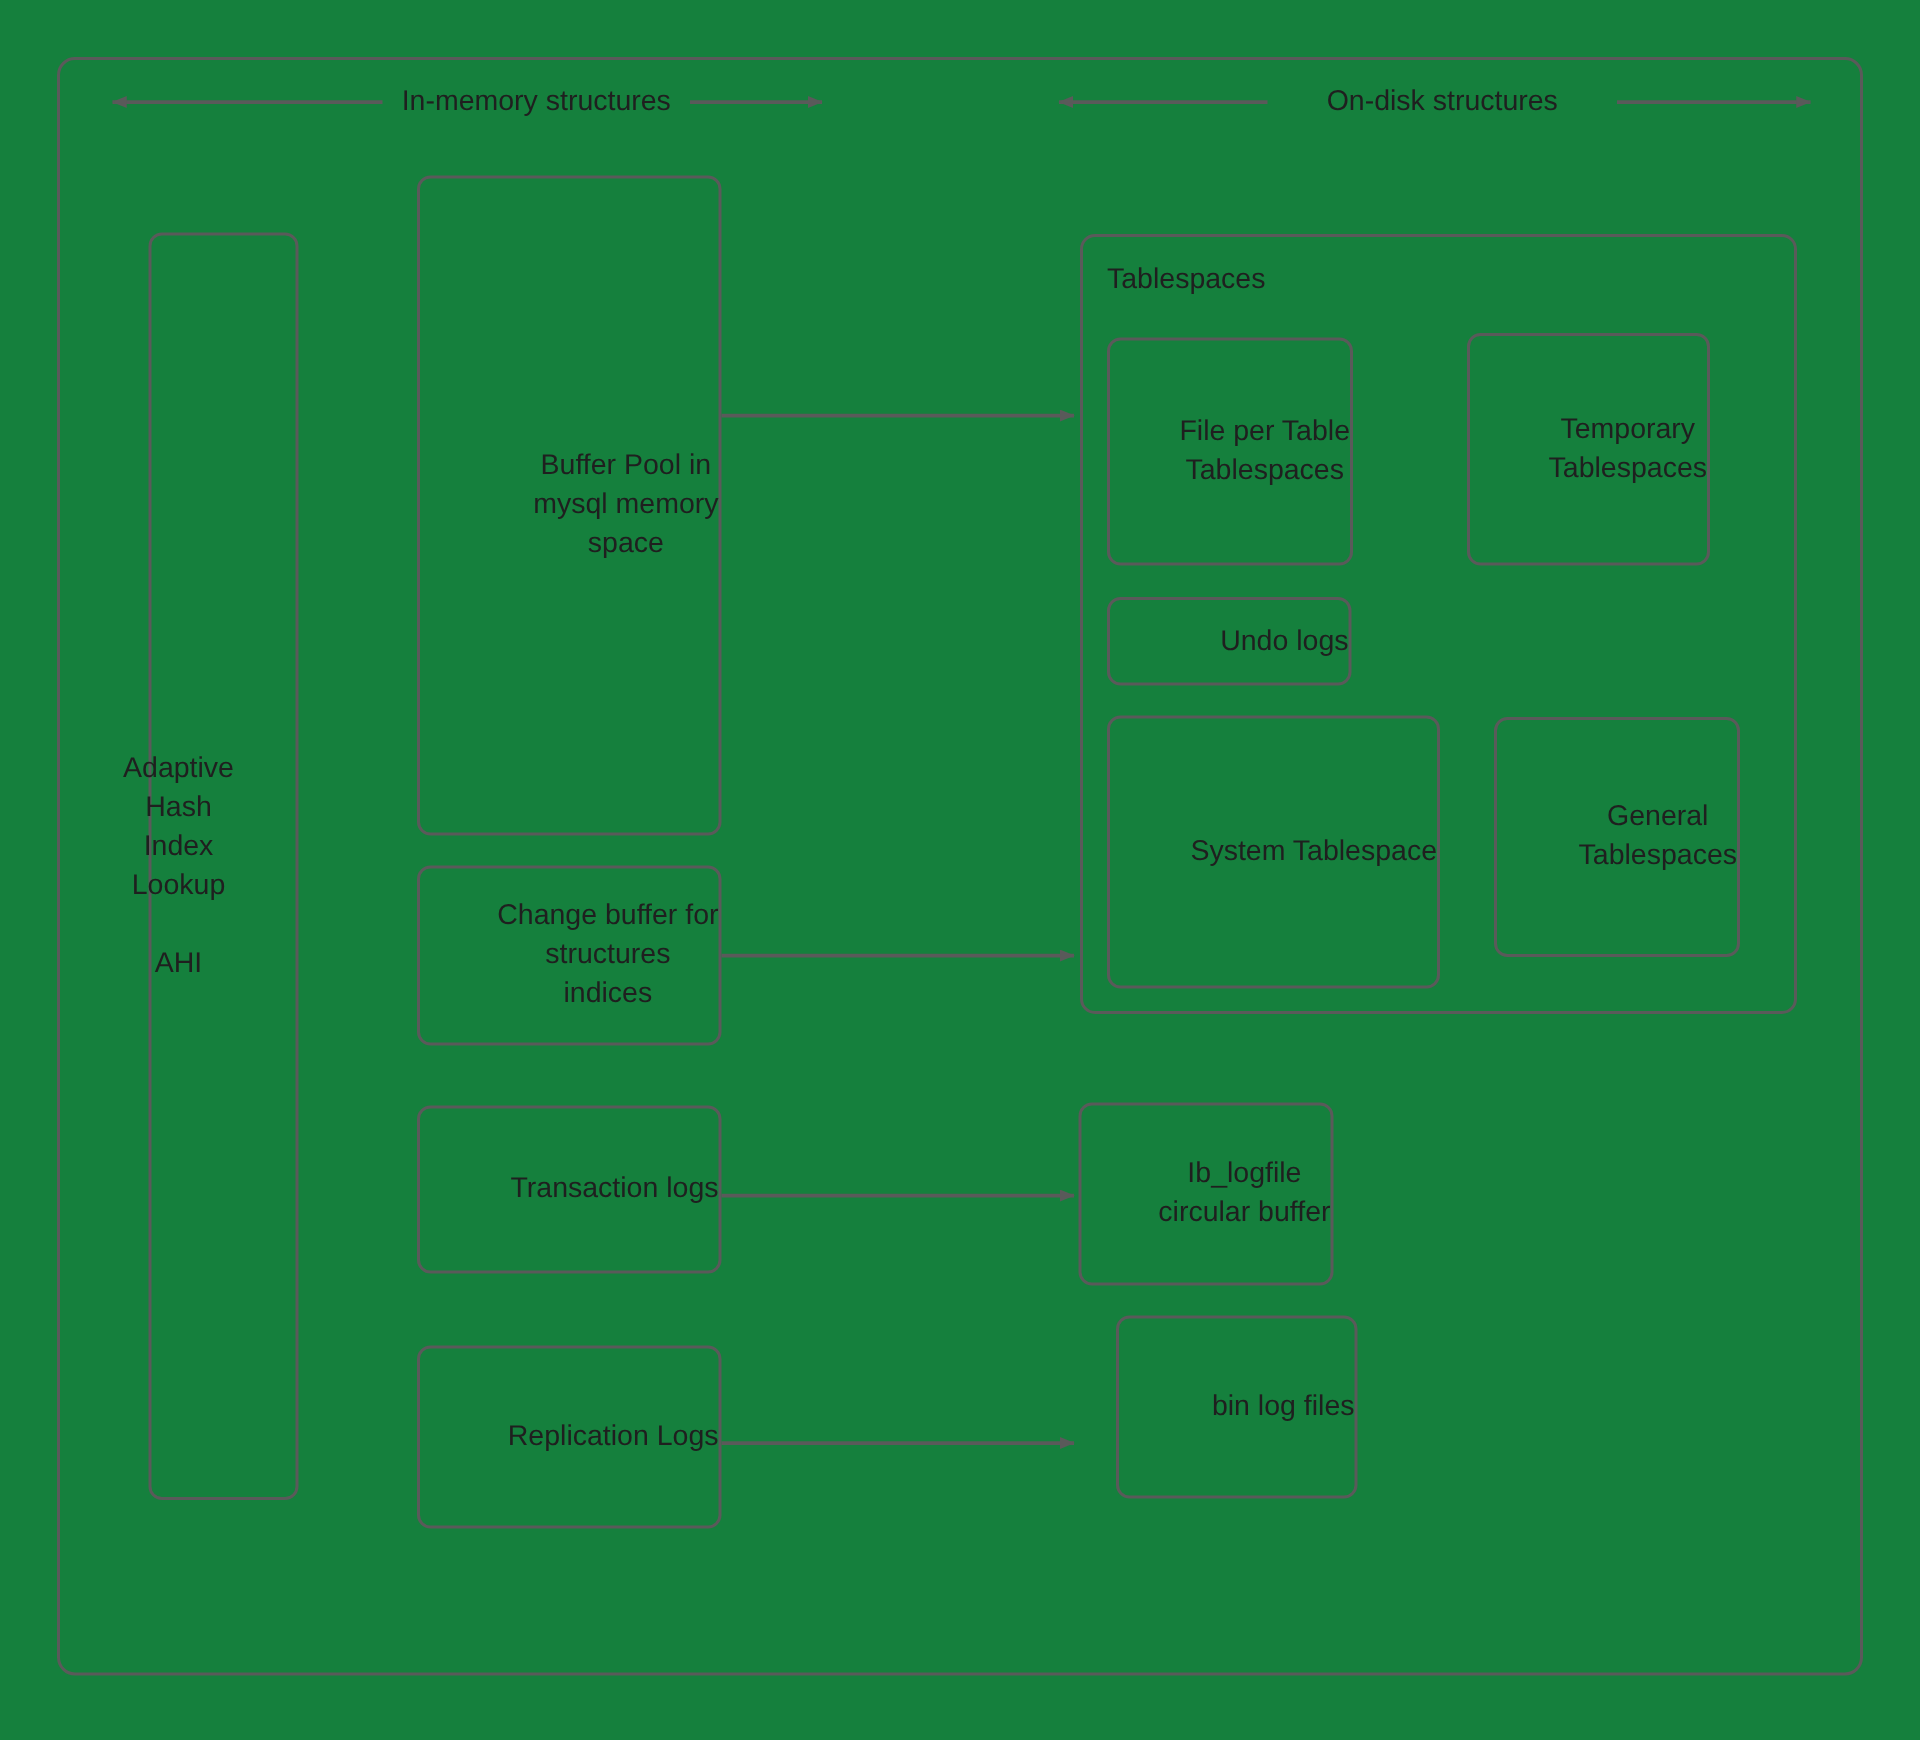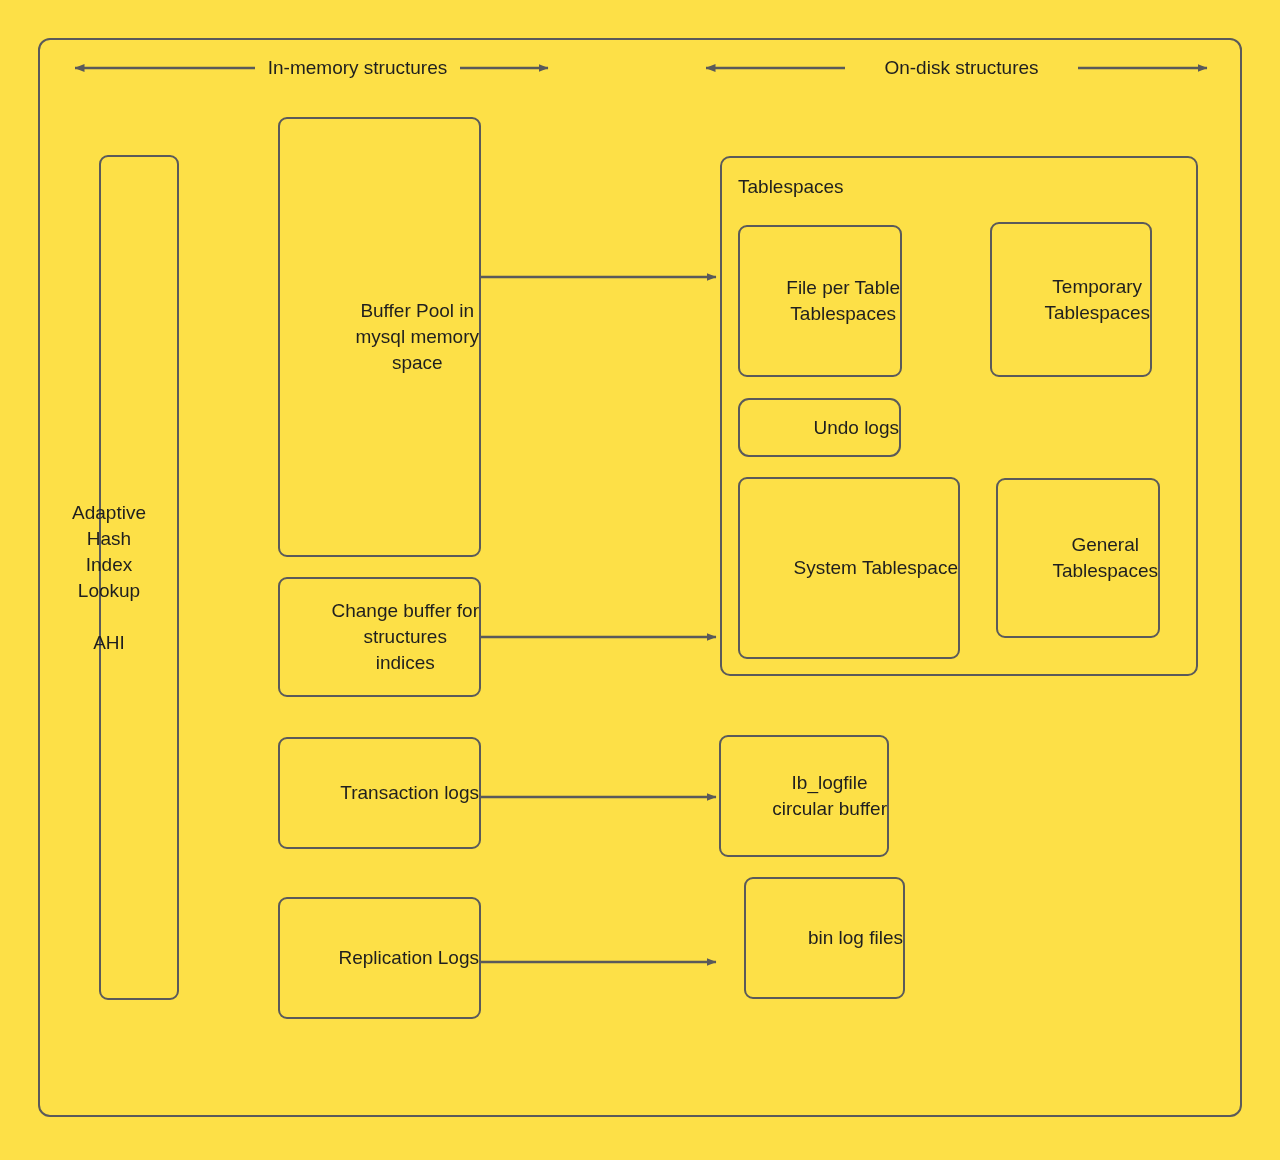--- a/index.html
+++ b/index.html
@@ -7,21 +7,21 @@
     padding: 0;
     background: #ffffff;
   }
   body {
     font-family: "Liberation Sans", sans-serif;
   }
   #canvas {
     position: relative;
     width: 1280px;
     height: 1160px;
-    background: #fde047;
+    background: #15803d;
     overflow: hidden;
   }
   #svg-layer {
     position: absolute;
     left: 0;
     top: 0;
     width: 1280px;
     height: 1160px;
   }
   .box {
@@ -109,21 +109,21 @@
 
     <line x1="481" y1="797" x2="716" y2="797" stroke="#5a5a5a" stroke-width="2.5" marker-end="url(#arrowhead)"></line>
 
     <line x1="481" y1="962" x2="716" y2="962" stroke="#5a5a5a" stroke-width="2.5" marker-end="url(#arrowhead)"></line>
   </svg>
 
   <div class="axis-label" style="left:255px; top:55px; width:205px;">In-memory structures</div>
 
   <div class="axis-label" style="left:845px; top:55px; width:233px;">On-disk structures</div>
 
-  <div class="box overflow-text" style="left:99px; top:155px; width:80px; height:845px;">
+  <div class="box overflow-text" style="left:99px; top:155px; width:100px; height:845px;">
     <span style="margin-left:-60px; font-size:19px; line-height:26px;">Adaptive
 Hash
 Index
 Lookup
 
 AHI</span>
   </div>
 
   <div class="box" style="left:278px; top:117px; width:203px; height:440px;">
     <span>Buffer Pool in
@@ -148,26 +148,26 @@
 
   <div class="group-box" style="left:720px; top:156px; width:478px; height:520px;"></div>
 
   <div class="group-title" style="left:738px; top:174px;">Tablespaces</div>
 
   <div class="box" style="left:738px; top:225px; width:164px; height:152px;">
     <span>File per Table
 Tablespaces</span>
   </div>
 
-  <div class="box" style="left:978px; top:222px; width:162px; height:155px;margin-left:12px;">
+  <div class="box" style="left:978px; top:222px; width:162px; height:155px;">
     <span>Temporary
 Tablespaces</span>
   </div>
 
-  <div class="box" style="left:738px; top:398px; width:163px; height:59px;border-radius:11px;">
+  <div class="box" style="left:738px; top:398px; width:163px; height:59px;">
     <span>Undo logs</span>
   </div>
 
   <div class="box" style="left:738px; top:477px; width:222px; height:182px;">
     <span>System Tablespace</span>
   </div>
 
   <div class="box" style="left:996px; top:478px; width:164px; height:160px;">
     <span>General
 Tablespaces</span>

